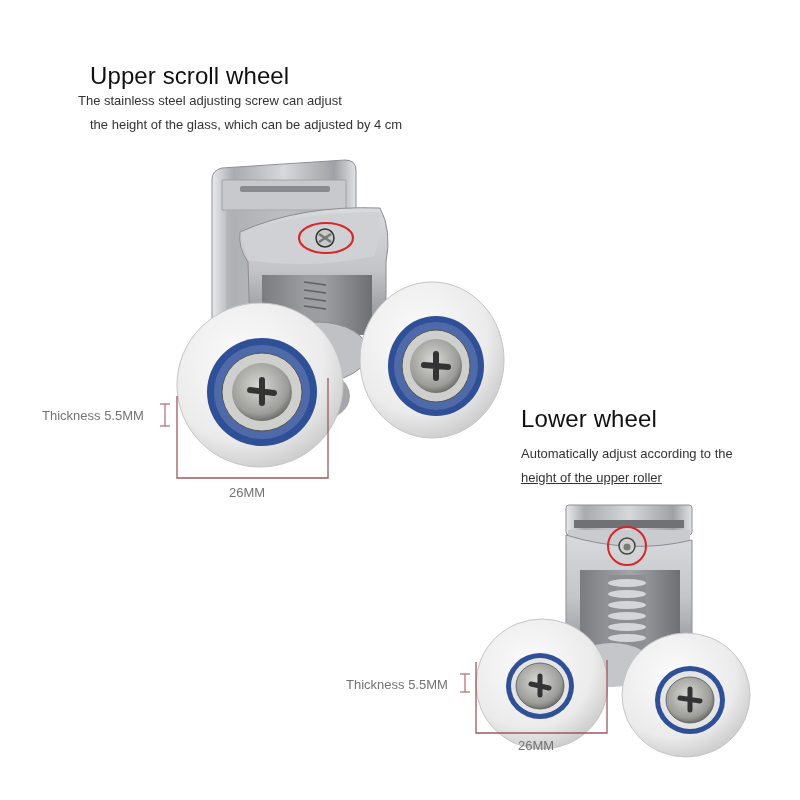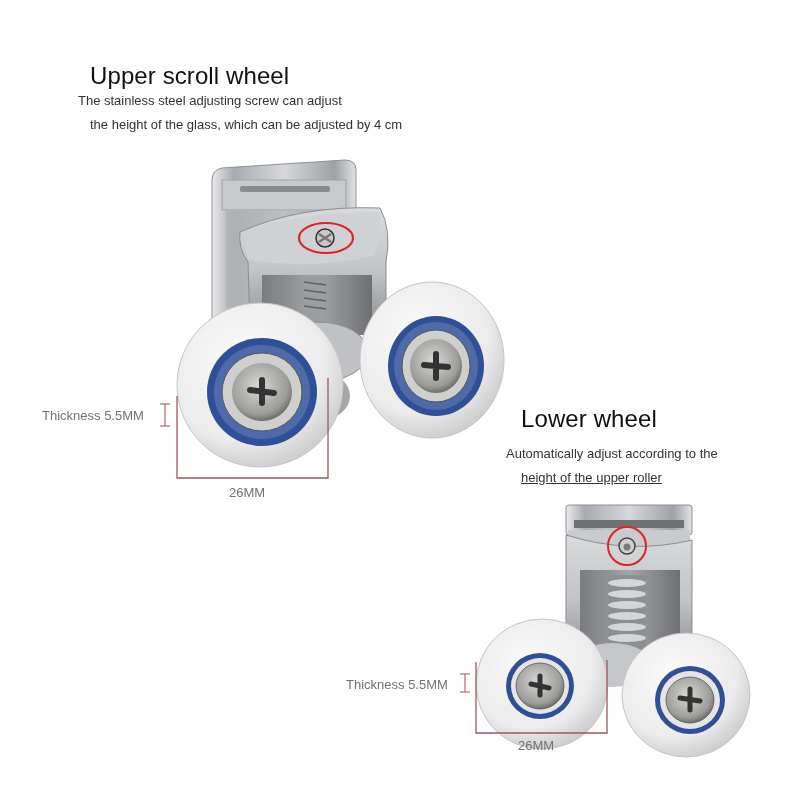--- a/index.html
+++ b/index.html
@@ -165,17 +165,17 @@
     <line x1="460" y1="674" x2="470" y2="674"></line>
     <line x1="465" y1="674" x2="465" y2="692"></line>
     <line x1="460" y1="692" x2="470" y2="692"></line>
   </g>
 </svg>
 
 <div class="abs dim-label" style="left:42px; top:408px;">Thickness 5.5MM</div>
 <div class="abs dim-label" style="left:229px; top:485px;">26MM</div>
 
 <div class="abs title" style="left:521px; top:405px;">Lower wheel</div>
-<div class="abs desc" style="left:506px; top:442px;">Automatically adjust according to the</div>
+<div class="abs desc" style="left:521px; top:442px;">Automatically adjust according to the</div>
 <div class="abs desc" style="left:521px; top:466px;text-decoration:underline;">height of the upper roller</div>
 
 <div class="abs dim-label" style="left:346px; top:677px;">Thickness 5.5MM</div>
 <div class="abs dim-label" style="left:518px; top:738px;">26MM</div>
 
 </body></html>

